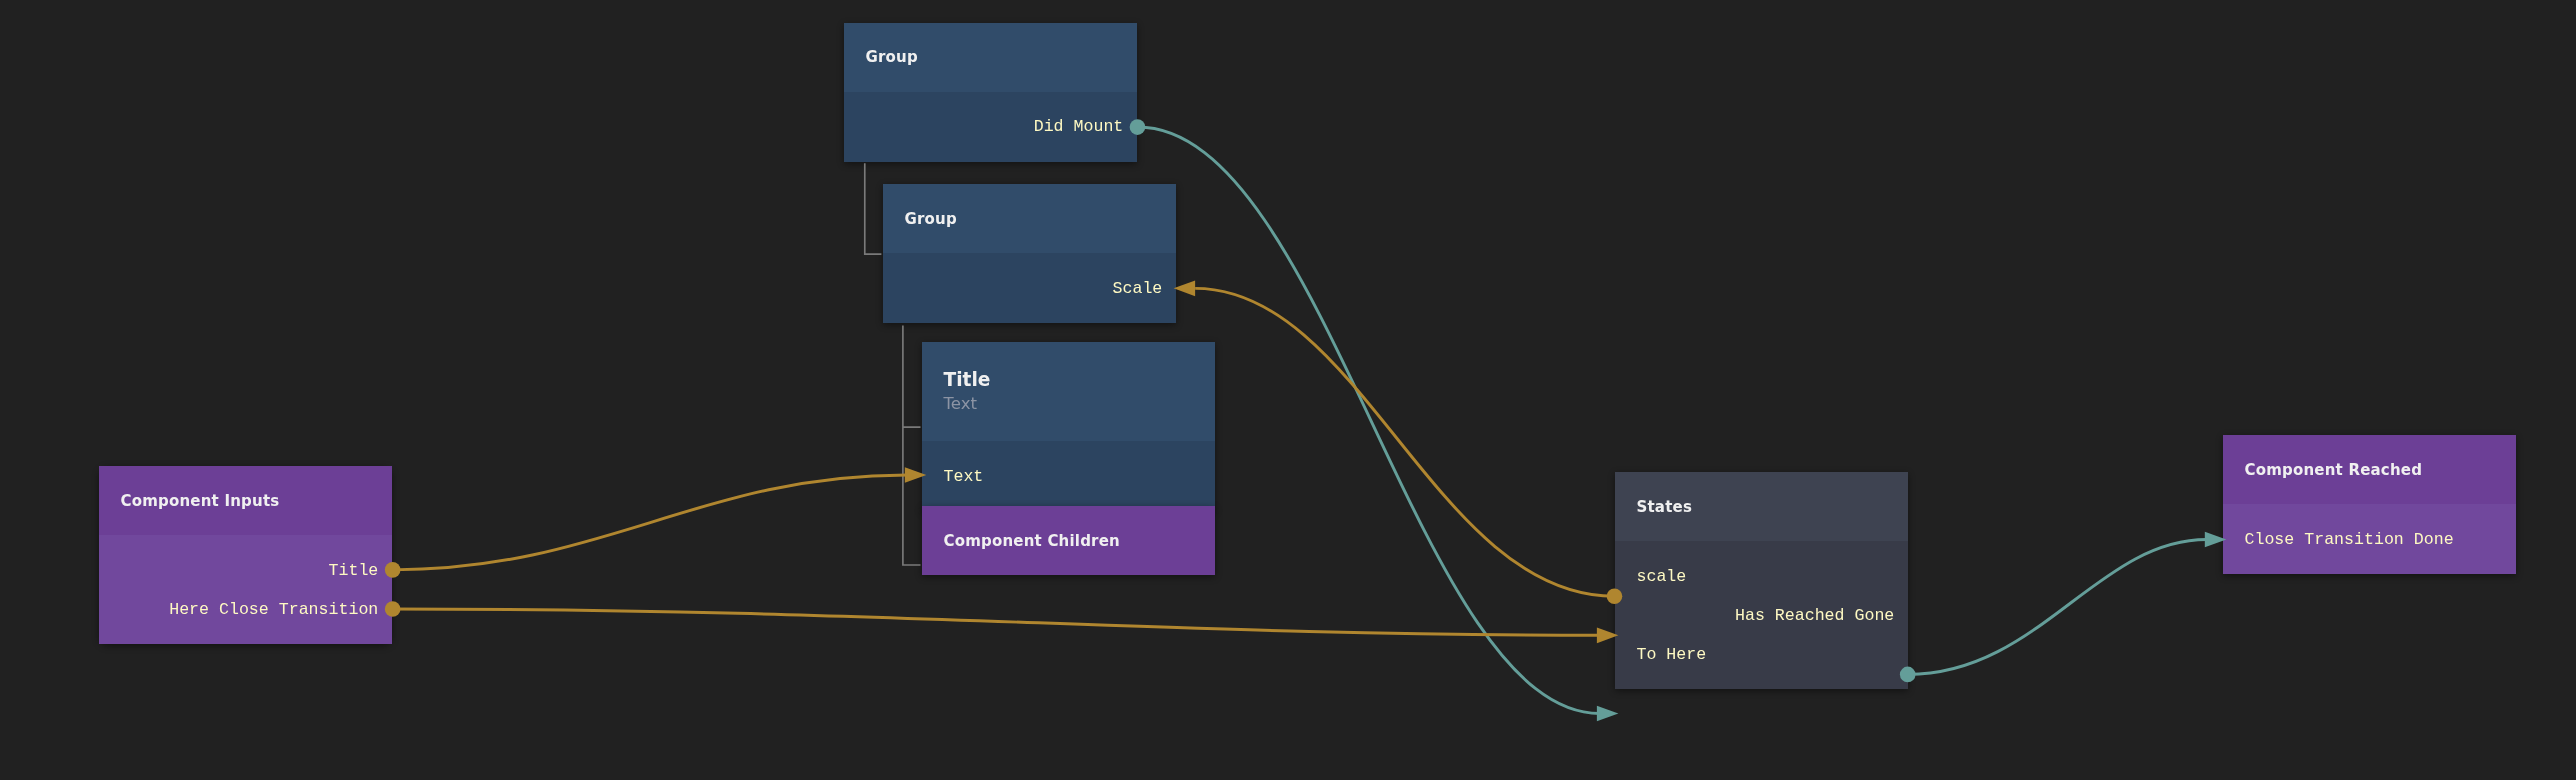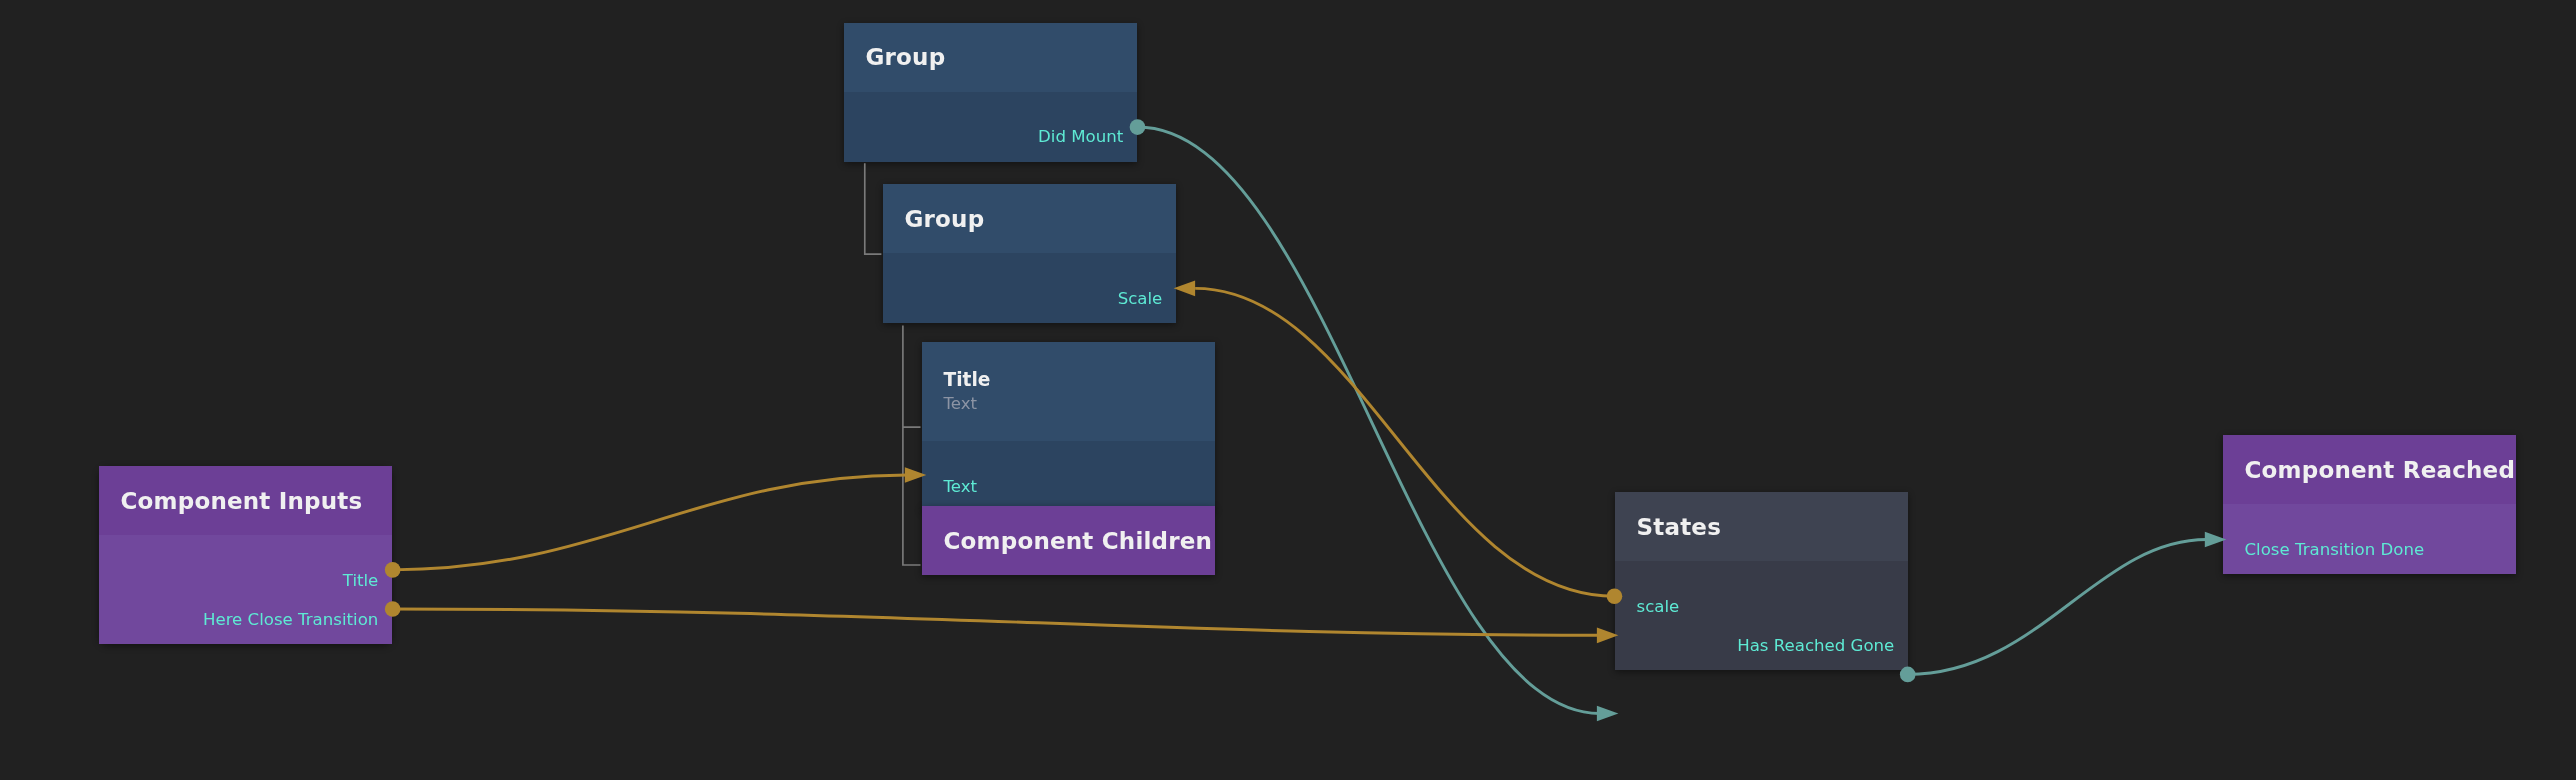--- a/index.html
+++ b/index.html
@@ -20,21 +20,21 @@
     width: 293px;
     border-radius: 2px;
     box-shadow: 0 2px 7.8px rgba(0,0,0,0.45);
   }
   .hdr {
     height: 69px;
     display: flex;
     align-items: center;
     padding-left: 21.5px;
     box-sizing: border-box;
-    font-size: 23px;
+    font-size: 15px;
     font-weight: 600;
     color: #F0F0F0;
     letter-spacing: 0.2px;
   }
   .hdr-tall {
     height: 99px;
     display: flex;
     flex-direction: column;
     justify-content: center;
     padding-left: 21.5px;
@@ -51,24 +51,25 @@
     font-weight: 400;
     color: #8C94A4;
     line-height: 23.5px;
   }
   .body {
     padding: 15.6px 0;
   }
   .row {
     height: 39px;
     display: flex;
-    align-items: flex-end;
+    align-items: center;
     font-size: 16.6px;
     font-weight: 400;
-    color: #5eead4;
+    color: #fef9c3;
+    font-family: Liberation Mono, monospace;
   }
   .row.left  { justify-content: flex-start; padding-left: 21.5px; }
   .row.right { justify-content: flex-end;  padding-right: 13.7px; }
 
   
   .blue   .hdr, .blue   .hdr-tall { background: #314C6A; }
   .blue   .body                   { background: #2C4460; }
   .purple .hdr                    { background: #6C3F96; }
   .purple .body                   { background: #71489D; }
   .slate  .hdr                    { background: #3E4351; }
@@ -134,30 +135,33 @@
     <div class="body">
       <div class="row right">
         <span>Title</span>
       </div>
       <div class="row right">
         <span>Here Close Transition</span>
       </div>
     </div>
   </div>
 
-  <div class="node slate" style="left:1615px; top:492px;">
+  <div class="node slate" style="left:1615px; top:472px;">
     <div class="hdr">
       <span>States</span>
     </div>
     <div class="body">
       <div class="row left">
         <span>scale</span>
       </div>
       <div class="row right">
         <span>Has Reached Gone</span>
+      </div>
+      <div class="row left">
+        <span>To Here</span>
       </div>
     </div>
   </div>
 
   <div class="node purple" style="left:2223px; top:435px;">
     <div class="hdr">
       <span>Component Reached</span>
     </div>
     <div class="body">
       <div class="row left">

